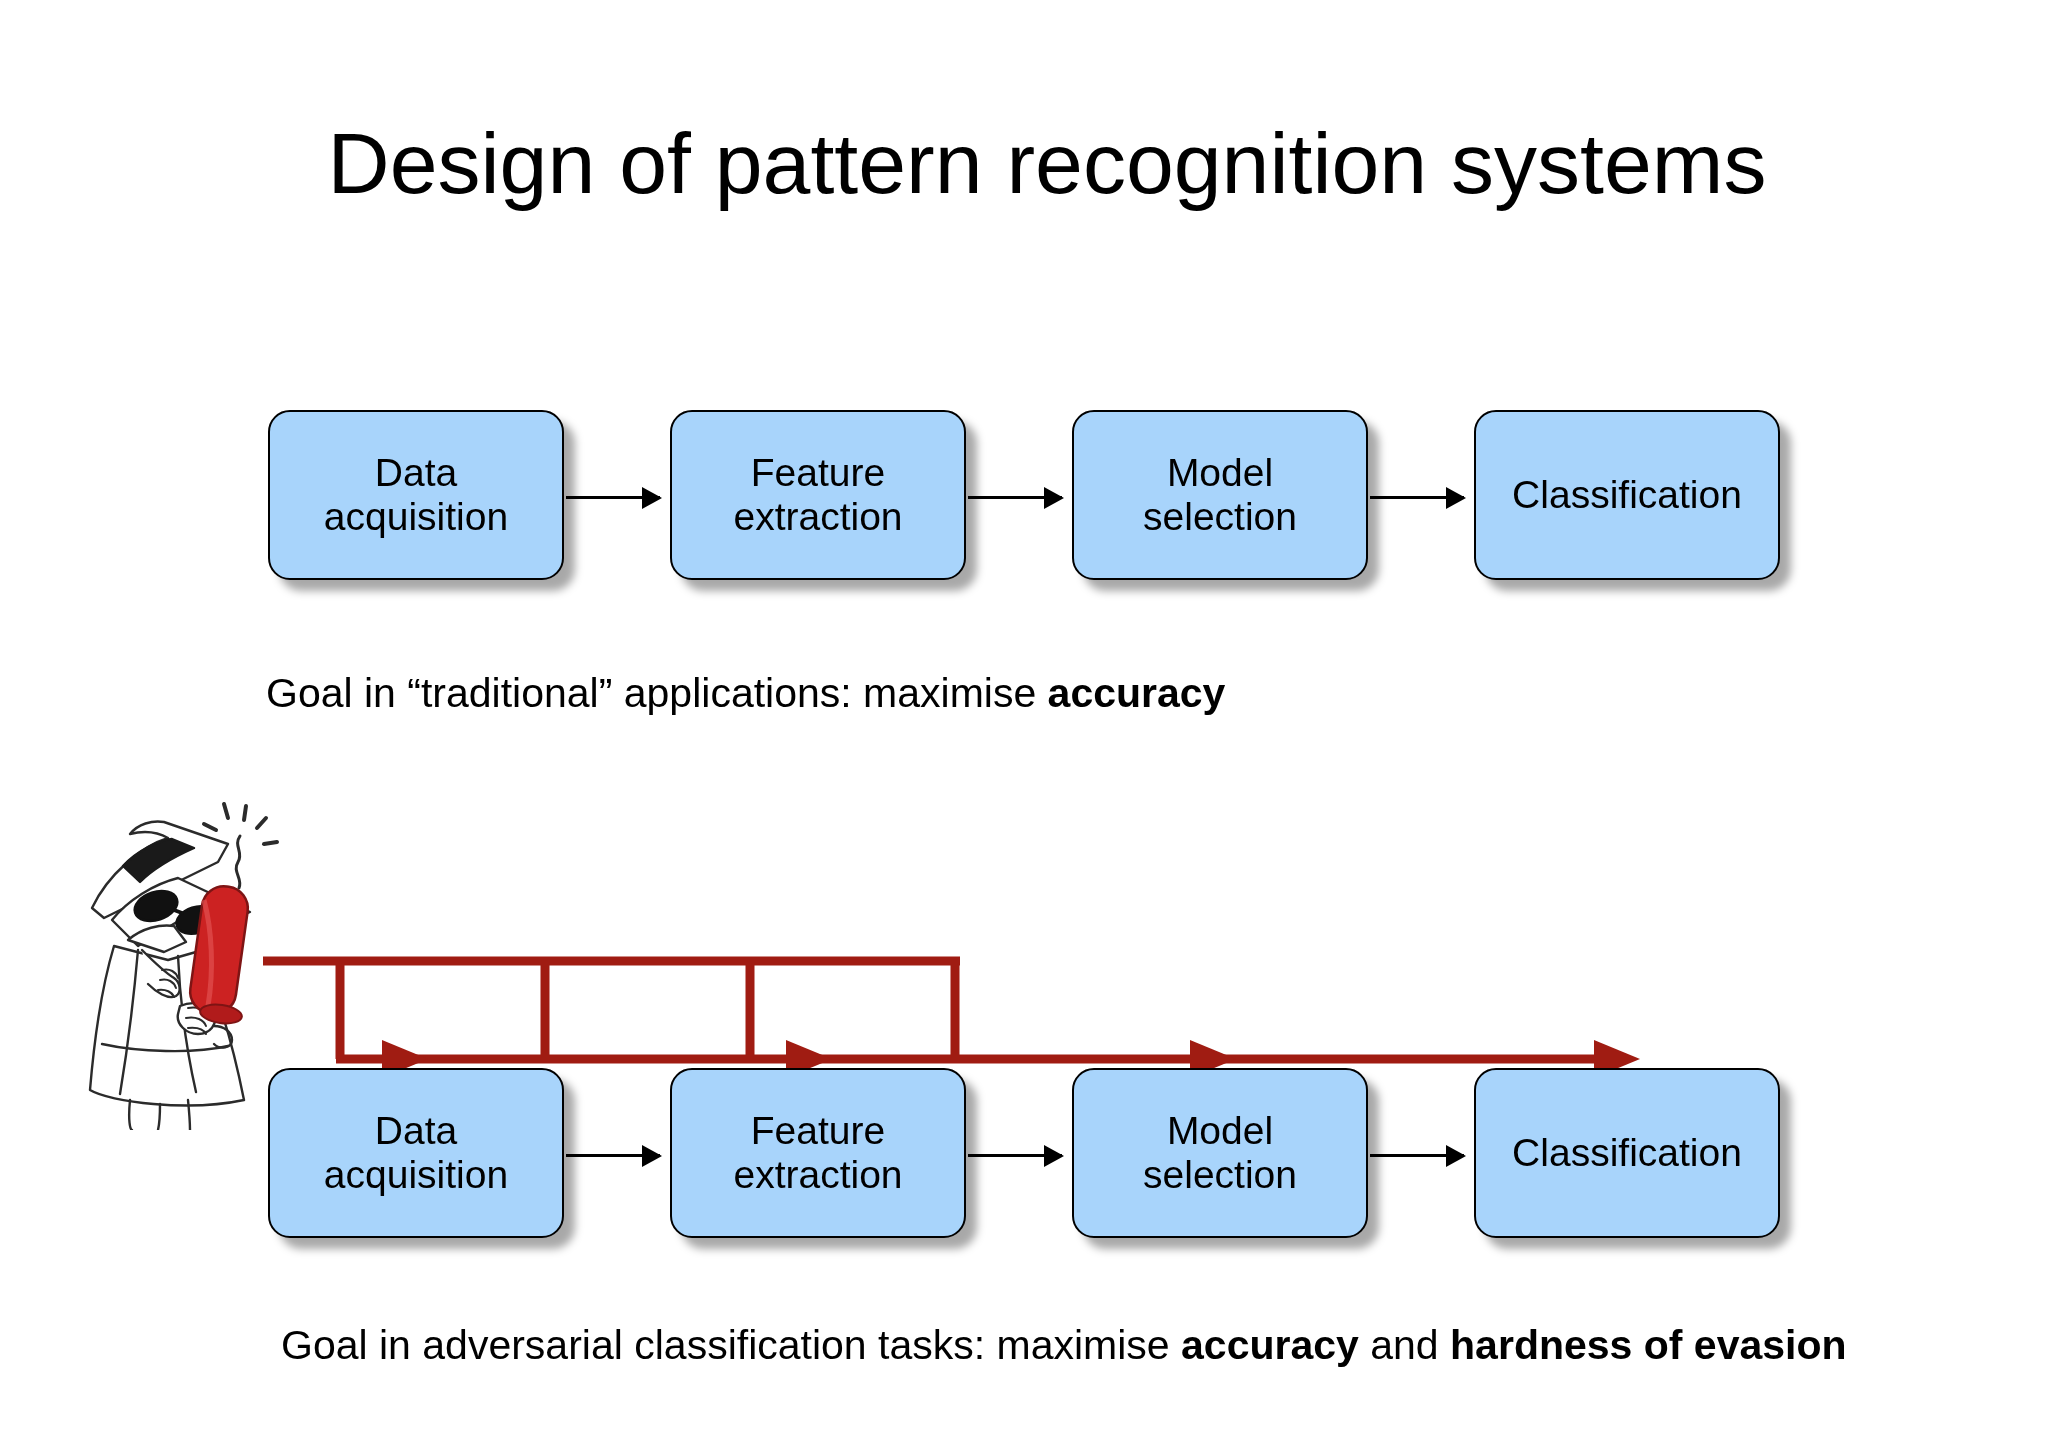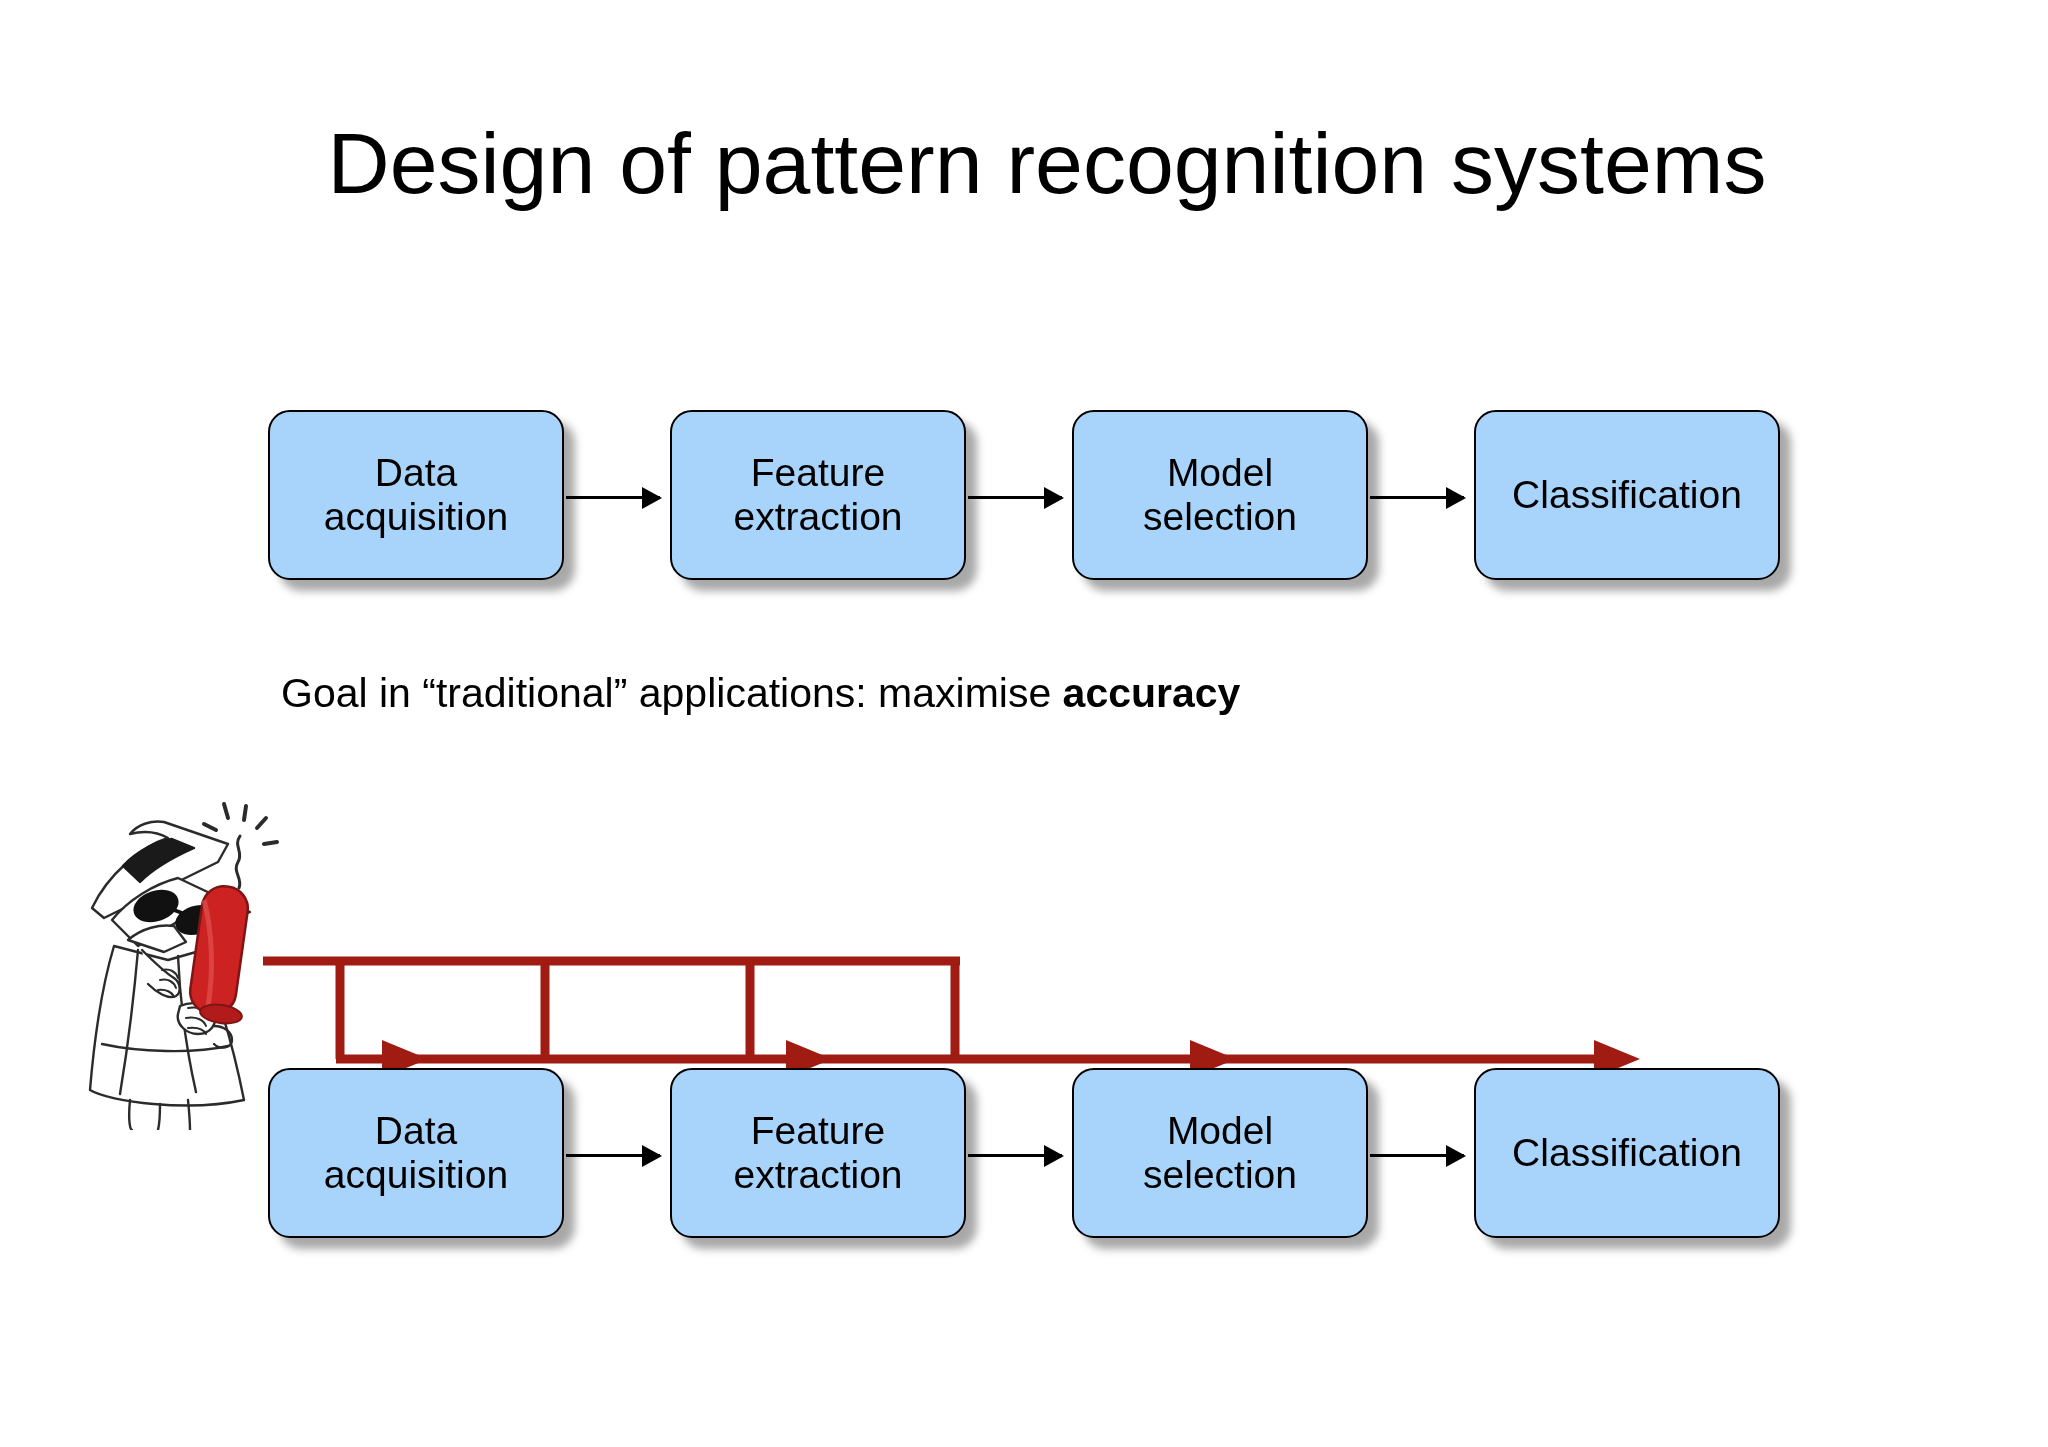--- a/index.html
+++ b/index.html
@@ -119,21 +119,21 @@
 
     <div class="connector" style="left:1370px;top:496px;width:94px;"></div>
 
     <div class="pbox" style="left:1474px;top:410px;width:306px;height:170px;">
       <div>
         <span>Classification</span>
       </div>
     </div>
   </div>
 
-  <div class="caption" style="left:281px;top:670px;">
+  <div class="caption" style="left:266px;top:670px;">
     <span>Goal in “traditional” applications: maximise </span><b>accuracy</b>
   </div>
 
   <div id="spy-figure">
     <svg viewBox="0 0 220 330" width="220" height="330" xmlns="http://www.w3.org/2000/svg">
       <g fill="none" stroke="#2b2b2b" stroke-width="2.4" stroke-linecap="round" stroke-linejoin="round">
 
         <g stroke-width="4">
           <line x1="160" y1="18" x2="156" y2="4"></line>
           <line x1="176" y1="20" x2="178" y2="6"></line>
@@ -249,14 +249,17 @@
 
     <div class="connector" style="left:1370px;top:1154px;width:94px;"></div>
 
     <div class="pbox" style="left:1474px;top:1068px;width:306px;height:170px;">
       <div>
         <span>Classification</span>
       </div>
     </div>
   </div>
 
+  <div class="caption" style="left:281px;top:1322px;">
+    <span>Goal in adversarial classification tasks: maximise </span><b>accuracy</b><span> and </span><b>hardness of evasion</b>
+  </div>
 
 </div>
 
 </body></html>

